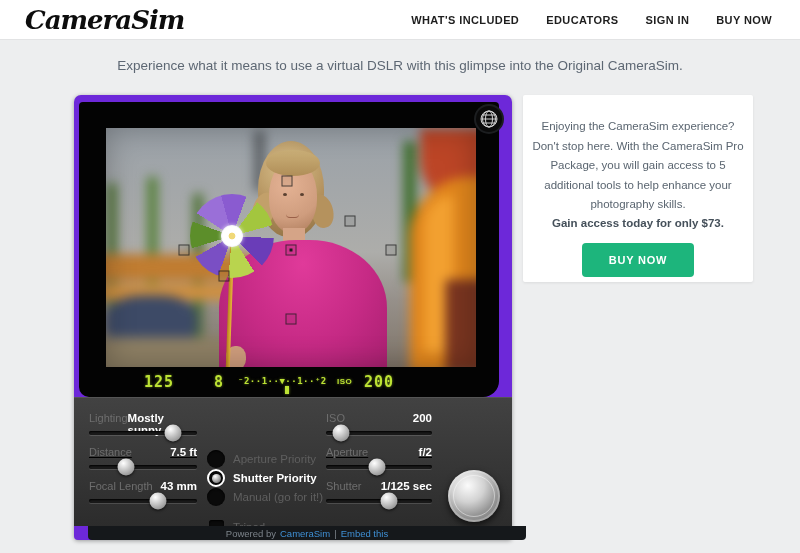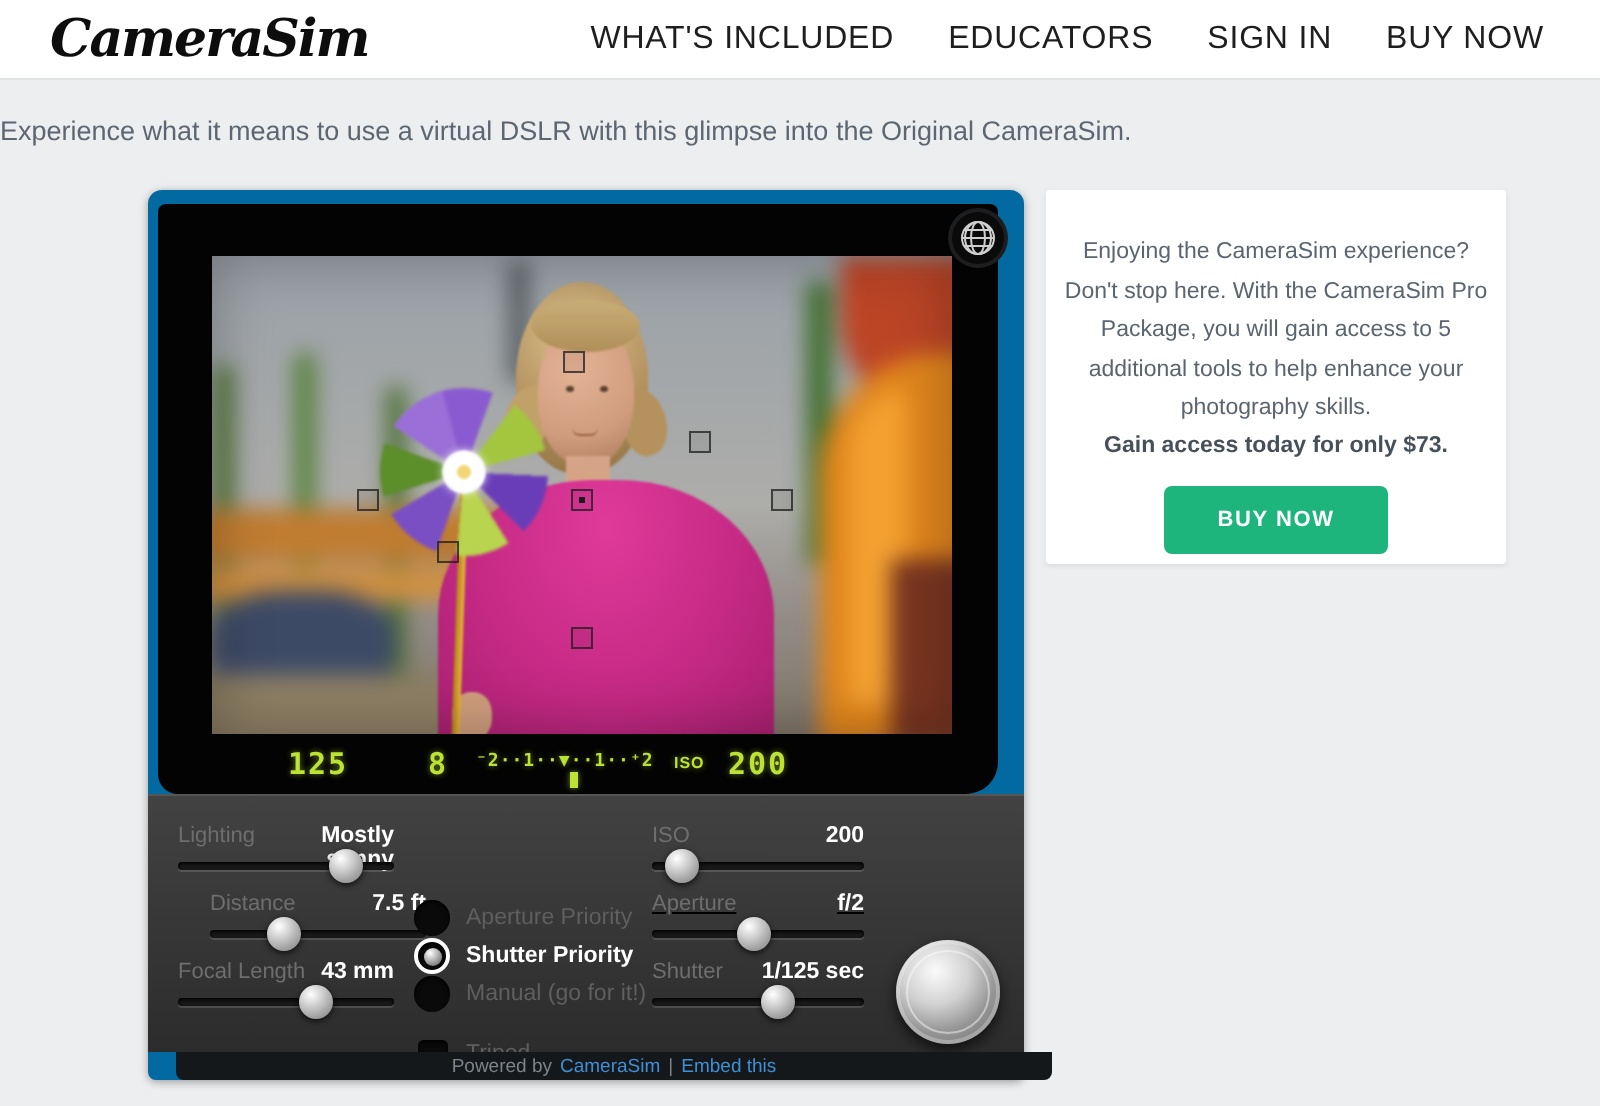--- a/index.html
+++ b/index.html
@@ -6,29 +6,29 @@
   html,body { width:800px; height:553px; }
   body { font-family:"Liberation Sans", sans-serif; background:#edeeef; overflow:hidden; }
   .page { position:relative; width:800px; height:553px; background:#edeeef; }
 
   
   .site-header { position:absolute; left:0; top:0; width:800px; height:40px; background:#ffffff;
     border-bottom:1px solid #e2e3e4; display:flex; align-items:center; }
   .logo { position:absolute; left:25px; top:5px; font-family:"DejaVu Serif", serif;
     font-style:italic; font-weight:bold; font-size:26px; color:#0d0d0d; letter-spacing:-1px; cursor:pointer; }
   .main-nav { position:absolute; right:28px; top:0; height:40px; display:flex; align-items:center; gap:27px; }
-  .main-nav a { font-size:16px; font-weight:normal; color:#1e1e1e; letter-spacing:.4px; text-decoration:none; cursor:pointer; }
-
-  
-  .intro { position:absolute; left:0; top:58px; width:800px; text-align:left;
+  .main-nav a { font-size:11px; font-weight:bold; color:#1e1e1e; letter-spacing:.4px; text-decoration:none; cursor:pointer; }
+
+  
+  .intro { position:absolute; left:0; top:58px; width:800px; text-align:center;
     font-size:13.5px; color:#5d6773; }
 
   
   .sim { position:absolute; left:74px; top:95px; width:438px; height:445px;
-    background:#0369a1; border-radius:7px 7px 4px 4px; box-shadow:0 1px 4px rgba(0,0,0,.35);text-align:right; }
+    background:#6d28d9; border-radius:7px 7px 4px 4px; box-shadow:0 1px 4px rgba(0,0,0,.35); }
   .vf-area { position:absolute; left:0; top:0; width:438px; height:302px; }
   .vf-black { position:absolute; left:5px; top:7px; width:420px; height:295px; background:#030303;
     border-radius:4px 4px 16px 10px; }
   .globe { position:absolute; right:10px; top:11px; width:26px; height:26px; border-radius:50%;
     background:#0a0a0a; box-shadow:0 0 0 2px #1c1e20; cursor:pointer; }
   .globe svg { position:absolute; left:2px; top:2px; }
 
   
   .photo { position:absolute; left:32px; top:33px; width:370px; height:239px; overflow:hidden;
     background:linear-gradient(180deg,#9aa1a8 0%,#adadaa 52%,#96908a 72%,#7f7468 100%); }
@@ -217,21 +217,21 @@
 
       <div class="srow" style="left:15px;top:14px;">
         <div class="srow-head">
           <span class="slabel">Lighting</span>
           <span class="svalue">Mostly sunny</span>
         </div>
         <div class="track">
             <div class="knob" style="left: 78%;"></div>
           </div>
       </div>
-      <div class="srow" style="left:31px;top:48px;">
+      <div class="srow" style="left:15px;top:48px;text-decoration:underline;">
         <div class="srow-head">
           <span class="slabel">Distance</span>
           <span class="svalue">7.5 ft</span>
         </div>
         <div class="track">
             <div class="knob" style="left: 34%;"></div>
           </div>
       </div>
       <div class="srow" style="left:15px;top:82px;">
         <div class="srow-head">

